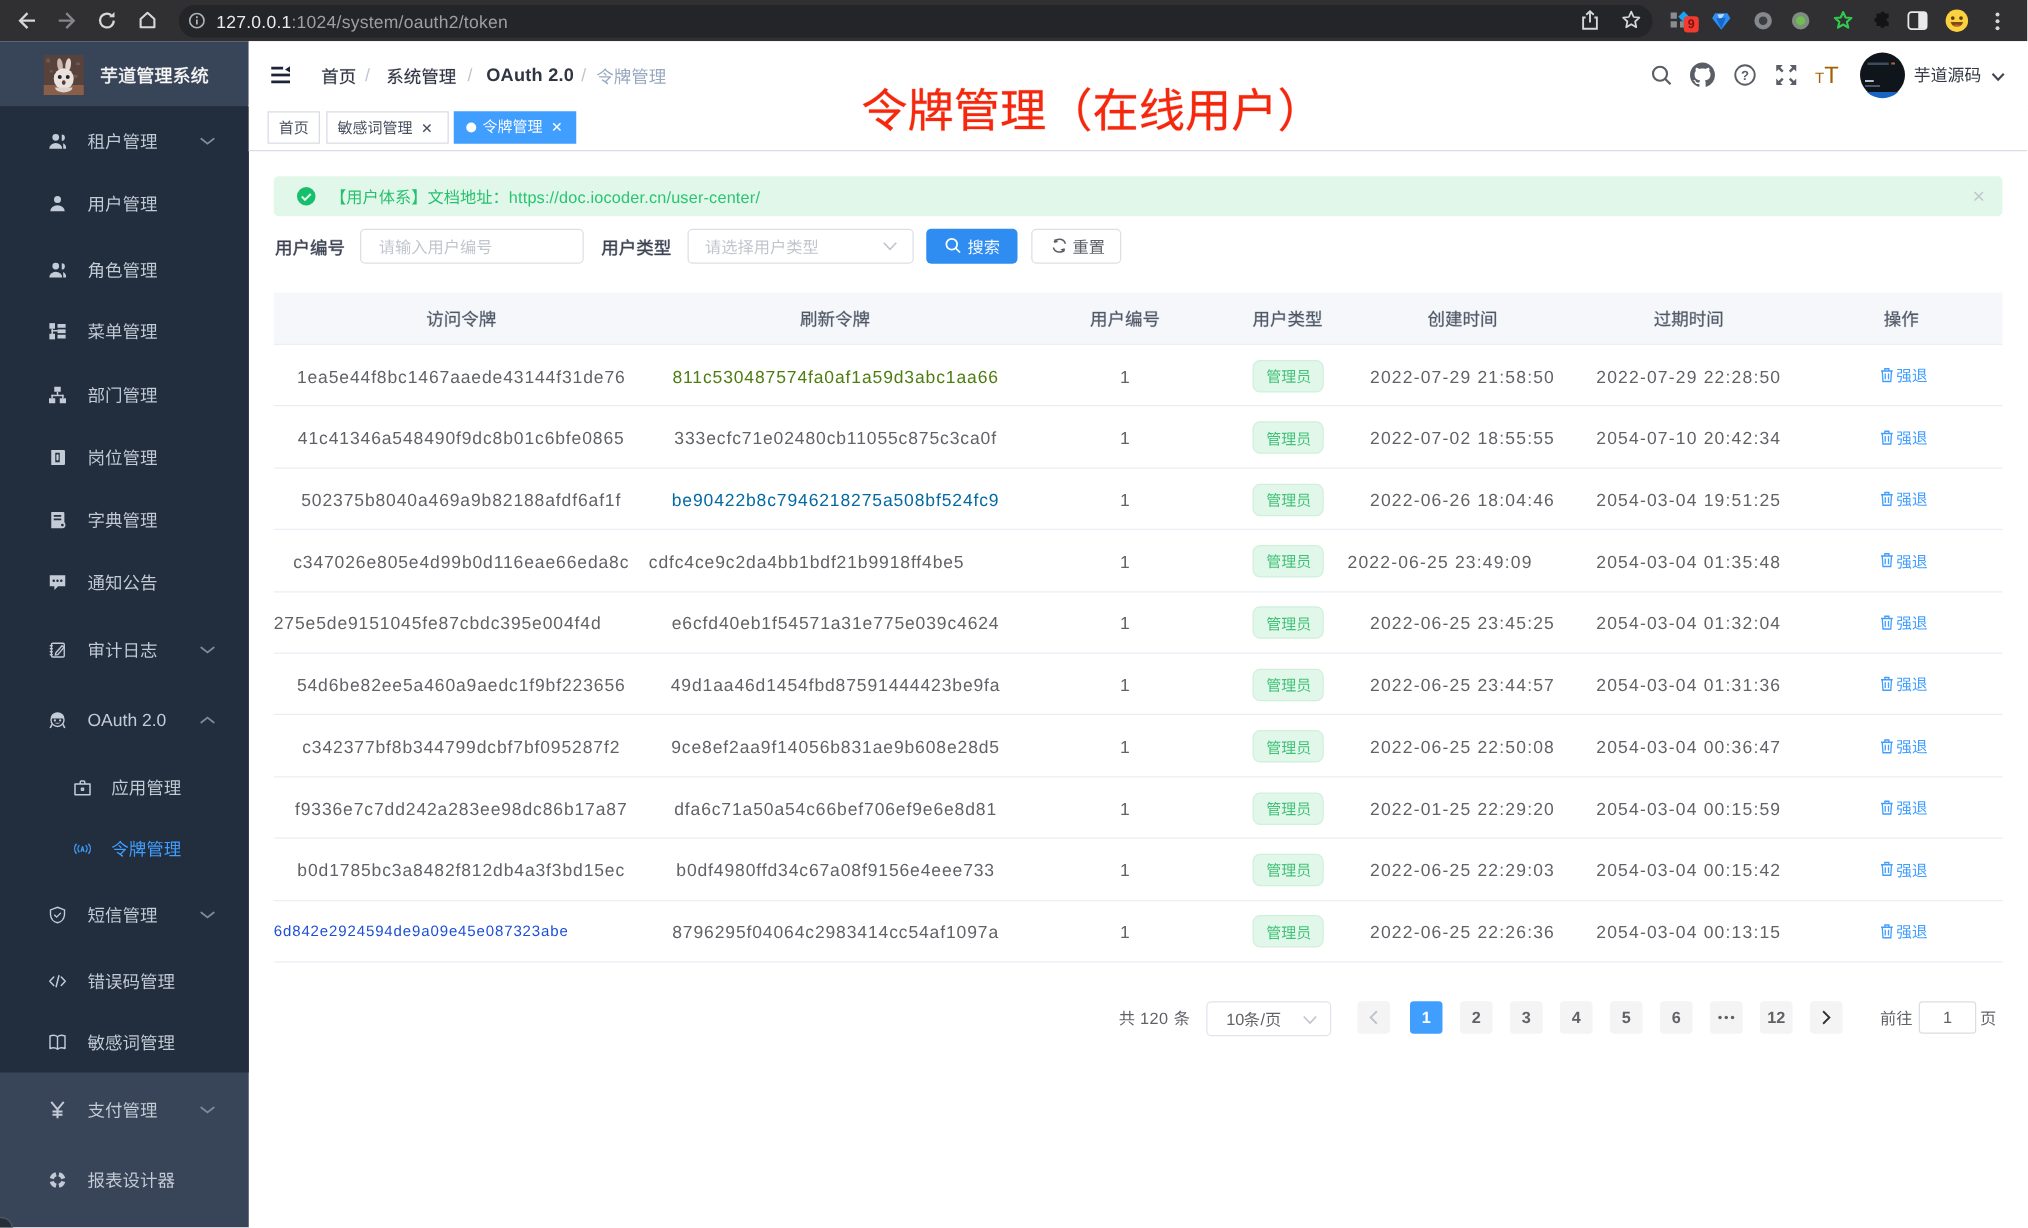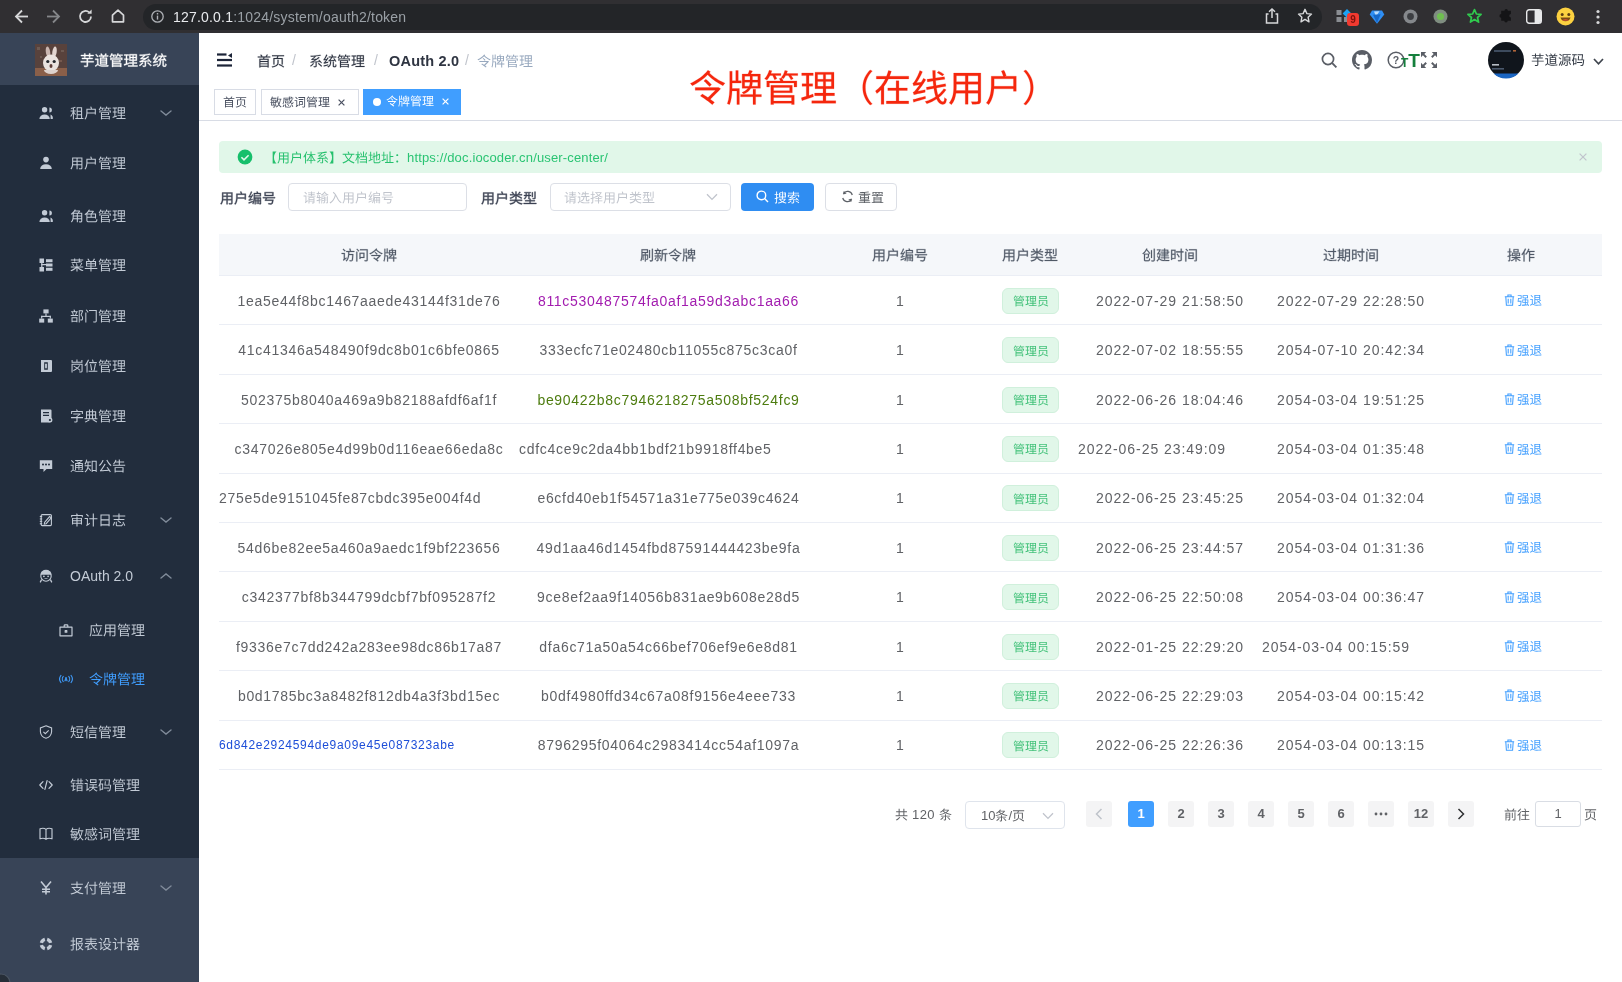--- a/index.html
+++ b/index.html
@@ -533,21 +533,21 @@
     <text x="9" y="13" font-size="10.5" font-weight="bold" fill="#5a5e66" text-anchor="middle" font-family="Liberation Sans">?</text>
   </svg>
 <svg class="ab" style="left:1420px;top:51px" width="18" height="18" viewBox="0 0 18 18">
     <g fill="#5a5e66">
       <path d="M1 1 h5.2 l-1.9 1.9 2.6 2.6 -1.4 1.4 -2.6 -2.6 -1.9 1.9 Z"></path>
       <path d="M17 1 v5.2 l-1.9 -1.9 -2.6 2.6 -1.4 -1.4 2.6 -2.6 -1.9 -1.9 Z"></path>
       <path d="M1 17 v-5.2 l1.9 1.9 2.6 -2.6 1.4 1.4 -2.6 2.6 1.9 1.9 Z"></path>
       <path d="M17 17 h-5.2 l1.9 -1.9 -2.6 -2.6 1.4 -1.4 2.6 2.6 1.9 -1.9 Z"></path>
     </g>
   </svg>
-<div class="ab" style="left:1401px;top:50px;color:#15803d;font-family:'Liberation Sans',sans-serif;font-weight:bold"><span style="font-size:12px">T</span><span style="font-size:19px">T</span></div>
+<div class="ab" style="left:1452px;top:50px;color:#a16207;font-family:'Liberation Sans',sans-serif;font-weight:normal"><span style="font-size:12px">T</span><span style="font-size:19px">T</span></div>
 <svg class="ab" style="left:1488px;top:42px" width="36" height="36" viewBox="0 0 36 36">
     <circle cx="18" cy="18" r="18" fill="#10151c"></circle>
     <rect x="6" y="8" width="17" height="2" fill="#3d4b5e"></rect>
     <rect x="25" y="8" width="3" height="1.6" fill="#b06438"></rect>
     <rect x="4" y="22" width="7" height="1.6" fill="#b8bec6"></rect>
     <rect x="4" y="26" width="12" height="1.6" fill="#4a586c"></rect>
     <path d="M5.5 31.5 a18 18 0 0 0 25 0 Z" fill="#1a65c2"></path>
   </svg>
 <div class="ab lh0" style="left:1531px;top:53px;color:#333a45"><svg style="vertical-align:-0.12em;" width="54.0" height="13.5" viewBox="0 -880 4000 1000">
       <g fill="currentColor" transform="scale(1,-1)">
@@ -757,21 +757,21 @@
       </g>
     </svg></div>
 <div class="ab lh0" style="left:1507px;top:248px;color:#515a68"><svg style="vertical-align:-0.12em;" width="28.0" height="14" viewBox="0 -880 2000 1000">
       <g fill="currentColor" stroke="currentColor" stroke-width="16" transform="scale(1,-1)">
         <use href="#u64CD" x="0"></use>
         <use href="#u4F5C" x="1000"></use>
       </g>
     </svg></div>
 <div class="ab" style="left:219px;top:276.0px;width:1383px;height:49.4px;border-bottom:1px solid #ebeef5;box-sizing:border-box"></div>
 <div class="ab" style="left:219px;top:292.7px;width:300px;text-align:center;font-size:14px;color:#606266;letter-spacing:0.7px;line-height:16px">1ea5e44f8bc1467aaede43144f31de76</div>
-<div class="ab" style="left:519px;top:292.7px;width:299px;text-align:center;font-size:14px;color:#a21caf;letter-spacing:0.7px;line-height:16px">811c530487574fa0af1a59d3abc1aa66</div>
+<div class="ab" style="left:519px;top:292.7px;width:299px;text-align:center;font-size:14px;color:#4d7c0f;letter-spacing:0.7px;line-height:16px">811c530487574fa0af1a59d3abc1aa66</div>
 <div class="ab" style="left:818px;top:292.7px;width:164px;text-align:center;font-size:14px;color:#606266;line-height:16px">1</div>
 <div class="ab" style="left:1002px;top:287.7px;width:57px;height:26px;box-sizing:border-box;background:#e1f7e9;border:1px solid #d0f0dc;border-radius:6px;color:#40c178;text-align:center">
     <div class="lh0" style="margin-top:6.5px"><svg style="vertical-align:-0.12em;" width="36.0" height="12" viewBox="0 -880 3000 1000">
         <g fill="currentColor" transform="scale(1,-1)">
           <use href="#u7BA1" x="0"></use>
           <use href="#u7406" x="1000"></use>
           <use href="#u5458" x="2000"></use>
         </g>
       </svg></div>
   </div>
@@ -811,21 +811,21 @@
     </g>
   </svg>
 <div class="ab lh0" style="left:1517px;top:343.8px;color:#409eff"><svg style="vertical-align:-0.12em;" width="25.0" height="12.5" viewBox="0 -880 2000 1000">
       <g fill="currentColor" transform="scale(1,-1)">
         <use href="#u5F3A" x="0"></use>
         <use href="#u9000" x="1000"></use>
       </g>
     </svg></div>
 <div class="ab" style="left:219px;top:374.8px;width:1383px;height:49.4px;border-bottom:1px solid #ebeef5;box-sizing:border-box"></div>
 <div class="ab" style="left:219px;top:391.5px;width:300px;text-align:center;font-size:14px;color:#606266;letter-spacing:0.7px;line-height:16px">502375b8040a469a9b82188afdf6af1f</div>
-<div class="ab" style="left:519px;top:391.5px;width:299px;text-align:center;font-size:14px;color:#4d7c0f;letter-spacing:0.7px;line-height:16px">be90422b8c7946218275a508bf524fc9</div>
+<div class="ab" style="left:519px;top:391.5px;width:299px;text-align:center;font-size:14px;color:#0369a1;letter-spacing:0.7px;line-height:16px">be90422b8c7946218275a508bf524fc9</div>
 <div class="ab" style="left:818px;top:391.5px;width:164px;text-align:center;font-size:14px;color:#606266;line-height:16px">1</div>
 <div class="ab" style="left:1002px;top:386.5px;width:57px;height:26px;box-sizing:border-box;background:#e1f7e9;border:1px solid #d0f0dc;border-radius:6px;color:#40c178;text-align:center">
     <div class="lh0" style="margin-top:6.5px"><svg style="vertical-align:-0.12em;" width="36.0" height="12" viewBox="0 -880 3000 1000">
         <g fill="currentColor" transform="scale(1,-1)">
           <use href="#u7BA1" x="0"></use>
           <use href="#u7406" x="1000"></use>
           <use href="#u5458" x="2000"></use>
         </g>
       </svg></div>
   </div>
@@ -958,21 +958,21 @@
 <div class="ab" style="left:1002px;top:633.5px;width:57px;height:26px;box-sizing:border-box;background:#e1f7e9;border:1px solid #d0f0dc;border-radius:6px;color:#40c178;text-align:center">
     <div class="lh0" style="margin-top:6.5px"><svg style="vertical-align:-0.12em;" width="36.0" height="12" viewBox="0 -880 3000 1000">
         <g fill="currentColor" transform="scale(1,-1)">
           <use href="#u7BA1" x="0"></use>
           <use href="#u7406" x="1000"></use>
           <use href="#u5458" x="2000"></use>
         </g>
       </svg></div>
   </div>
 <div class="ab" style="left:1078px;top:638.5px;width:184px;text-align:center;font-size:14px;color:#606266;letter-spacing:0.95px;line-height:16px">2022-01-25 22:29:20</div>
-<div class="ab" style="left:1262px;top:638.5px;width:178px;font-size:14px;color:#606266;letter-spacing:0.95px;line-height:16px">2054-03-04 00:15:59</div>
+<div class="ab" style="left:1262px;top:638.5px;width:178px;text-align:center;font-size:14px;color:#606266;letter-spacing:0.95px;line-height:16px">2054-03-04 00:15:59</div>
 <svg class="ab" style="left:1504px;top:640.0px" width="11" height="12" viewBox="0 0 11 12">
     <g stroke="#409eff" stroke-width="1.05" fill="none">
       <path d="M0.8 2.8 H10.2 M3.9 2.8 V1 H7.1 V2.8 M1.8 2.8 L2.4 11.2 H8.6 L9.2 2.8"></path>
       <path d="M4.2 4.8 V9.4 M6.8 4.8 V9.4"></path>
     </g>
   </svg>
 <div class="ab lh0" style="left:1517px;top:640.2px;color:#409eff"><svg style="vertical-align:-0.12em;" width="25.0" height="12.5" viewBox="0 -880 2000 1000">
       <g fill="currentColor" transform="scale(1,-1)">
         <use href="#u5F3A" x="0"></use>
         <use href="#u9000" x="1000"></use>

